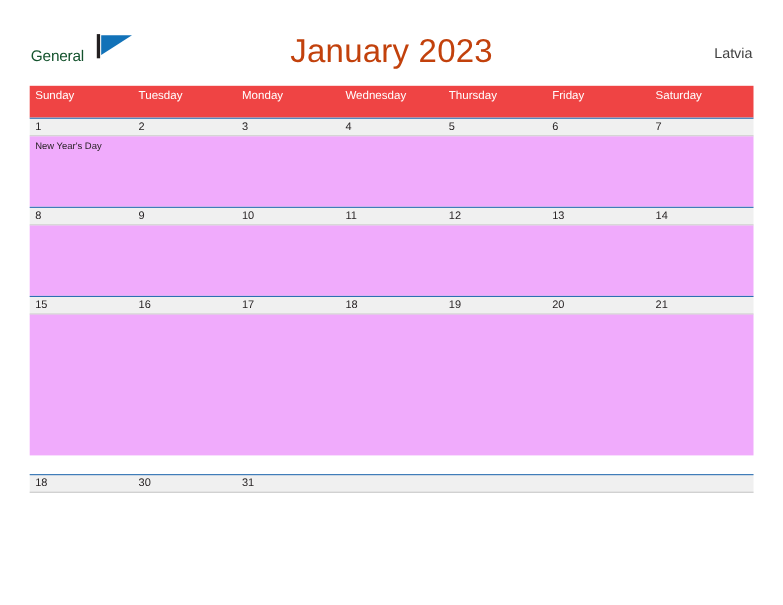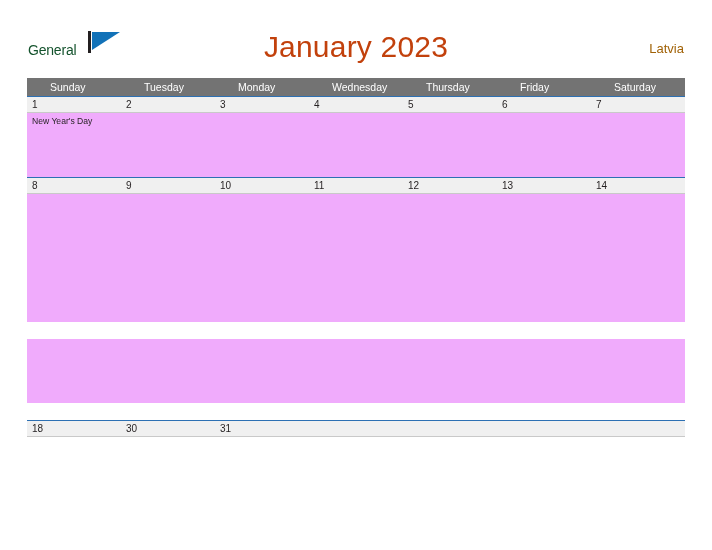--- a/index.html
+++ b/index.html
@@ -84,36 +84,35 @@
     font-weight: normal;
     color: #c2410c;
     letter-spacing: 0.2px;
   }
 
   .region-label {
     position: absolute;
     right: 28px;
     top: 41px;
     font-size: 13px;
-    color: #a16207;
+    color: #404040;
   }
 
   
   .calendar {
     position: absolute;
     left: 27px;
     top: 78px;
     width: 658px;
   }
 
   .weekday-row {
     display: flex;
-    background: #737373;
-    height: 18px;
-    padding-left: 18px;
+    background: #ef4444;
+    height: 29px;
   }
   .weekday-cell {
     width: 94px;
     flex: 0 0 94px;
     color: #ffffff;
     font-size: 10.5px;
     line-height: 18px;
     padding-left: 5px;
     box-sizing: border-box;
     white-space: nowrap;
@@ -237,20 +236,29 @@
       <div class="event-cell"></div>
       <div class="event-cell"></div>
       <div class="event-cell"></div>
       <div class="event-cell"></div>
       <div class="event-cell"></div>
       <div class="event-cell"></div>
     </div>
   </div>
 
   <div class="week">
+    <div class="date-band">
+      <div class="day-number">15</div>
+      <div class="day-number">16</div>
+      <div class="day-number">17</div>
+      <div class="day-number">18</div>
+      <div class="day-number">19</div>
+      <div class="day-number">20</div>
+      <div class="day-number">21</div>
+    </div>
     <div class="events-row">
       <div class="event-cell"></div>
       <div class="event-cell"></div>
       <div class="event-cell"></div>
       <div class="event-cell"></div>
       <div class="event-cell"></div>
       <div class="event-cell"></div>
       <div class="event-cell"></div>
     </div>
   </div>

